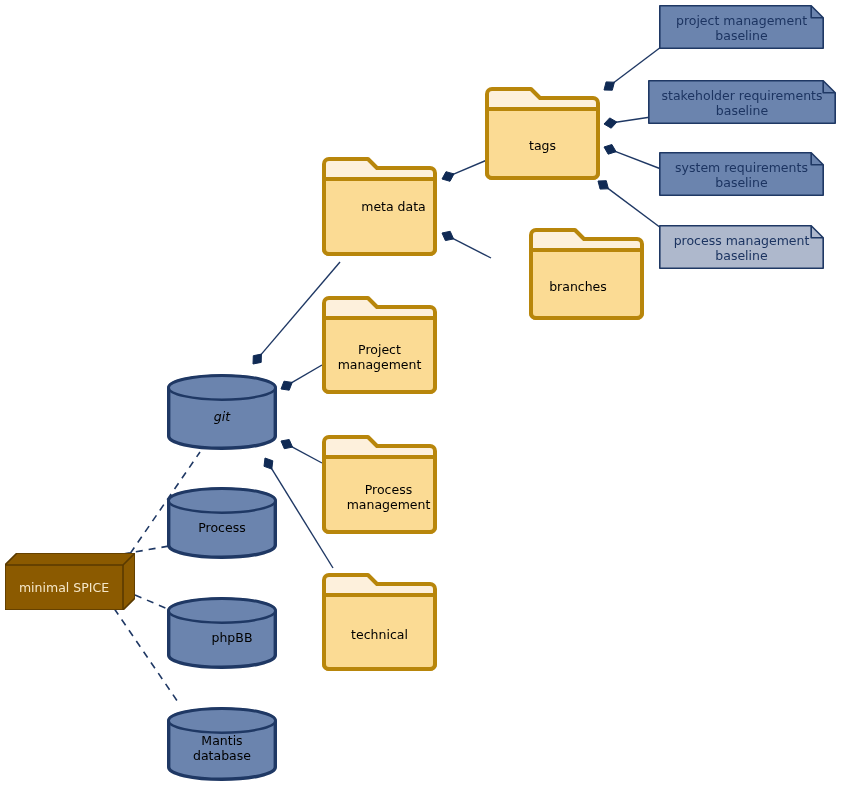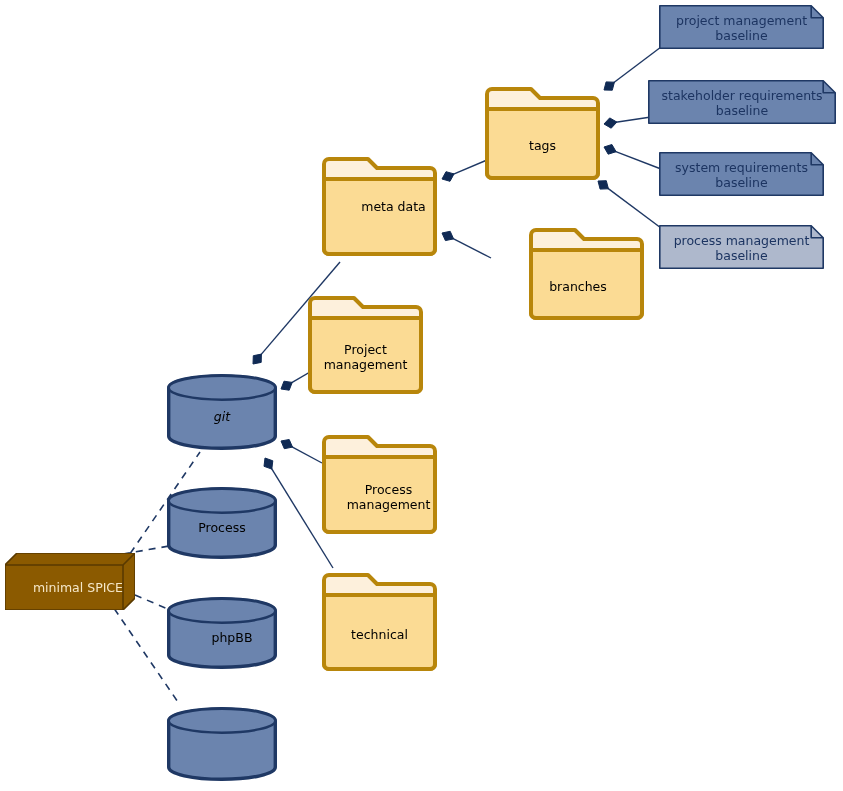--- a/index.html
+++ b/index.html
@@ -21,21 +21,20 @@
     white-space:pre-line;
     pointer-events:none;
   }
 
   
   .node3d{position:absolute;}
   .node3d .n3d-svg{position:absolute;left:0;top:0;}
   .node3d .node-label{
     color:#f5e7c8;
     font-size:12.5px;
-    text-align:right;
   }
 
   
   .cyl{position:absolute;}
   .cyl .cyl-svg{position:absolute;left:0;top:0;}
 
   
   .folder{position:absolute;}
   .folder .fold-svg{position:absolute;left:0;top:0;}
 
@@ -130,20 +129,22 @@
           <path d="M1.7,13.7 L1.7,58.3 A53.3,12 0 0 0 108.3,58.3 L108.3,13.7 A53.3,12 0 0 0 1.7,13.7 Z" fill="#6b84ae" stroke="#1f3864" stroke-width="3.4" stroke-linejoin="round"></path>
           <ellipse cx="55" cy="13.7" rx="53.3" ry="12" fill="#6b84ae" stroke="#1f3864" stroke-width="2.4"></ellipse>
         </svg>
         <div class="node-label" style="top: 33px;">phpBB</div>
       </div>
       <div class="cyl" style="left: 167px; top: 707px; width: 110px; height: 74px;">
         <svg width="110" height="74" viewBox="0 0 110 74" class="cyl-svg">
           <path d="M1.7,13.7 L1.7,60.3 A53.3,12 0 0 0 108.3,60.3 L108.3,13.7 A53.3,12 0 0 0 1.7,13.7 Z" fill="#6b84ae" stroke="#1f3864" stroke-width="3.4" stroke-linejoin="round"></path>
           <ellipse cx="55" cy="13.7" rx="53.3" ry="12" fill="#6b84ae" stroke="#1f3864" stroke-width="2.4"></ellipse>
         </svg>
+        <div class="node-label" style="top: 26px;">Mantis
+database</div>
       </div>
       <div class="folder" style="left: 322px; top: 157px; width: 115px; height: 99px;">
         <svg width="115" height="99" viewBox="0 0 115 99" class="fold-svg">
           <path d="M7,2 L46,2 L55,11 L108,11 A5,5 0 0 1 113,16 L113,92 A5,5 0 0 1 108,97 L7,97 A5,5 0 0 1 2,92 L2,7 A5,5 0 0 1 7,2 Z" fill="#fdf0dc" stroke="#b8860b" stroke-width="4" stroke-linejoin="round"></path>
           <path d="M2,22 L113,22 L113,92 A5,5 0 0 1 108,97 L7,97 A5,5 0 0 1 2,92 Z" fill="#fbdb94" stroke="#b8860b" stroke-width="4" stroke-linejoin="round"></path>
         </svg>
         <div class="node-label" style="top: 42px; padding-left: 28px;">meta data</div>
       </div>
       <div class="folder" style="left: 485px; top: 87px; width: 115px; height: 93px;">
         <svg width="115" height="93" viewBox="0 0 115 93" class="fold-svg">
@@ -152,21 +153,21 @@
         </svg>
         <div class="node-label" style="top: 51px;">tags</div>
       </div>
       <div class="folder" style="left: 485px; top: 228px; width: 98px; height: 92px; margin-left: 44px;">
         <svg width="115" height="92" viewBox="0 0 115 92" class="fold-svg">
           <path d="M7,2 L46,2 L55,11 L108,11 A5,5 0 0 1 113,16 L113,85 A5,5 0 0 1 108,90 L7,90 A5,5 0 0 1 2,85 L2,7 A5,5 0 0 1 7,2 Z" fill="#fdf0dc" stroke="#b8860b" stroke-width="4" stroke-linejoin="round"></path>
           <path d="M2,22 L113,22 L113,85 A5,5 0 0 1 108,90 L7,90 A5,5 0 0 1 2,85 Z" fill="#fbdb94" stroke="#b8860b" stroke-width="4" stroke-linejoin="round"></path>
         </svg>
         <div class="node-label" style="top: 51px;">branches</div>
       </div>
-      <div class="folder" style="left: 308px; top: 296px; width: 115px; height: 98px;">
+      <div class="folder" style="left: 322px; top: 296px; width: 115px; height: 98px;">
         <svg width="115" height="98" viewBox="0 0 115 98" class="fold-svg">
           <path d="M7,2 L46,2 L55,11 L108,11 A5,5 0 0 1 113,16 L113,91 A5,5 0 0 1 108,96 L7,96 A5,5 0 0 1 2,91 L2,7 A5,5 0 0 1 7,2 Z" fill="#fdf0dc" stroke="#b8860b" stroke-width="4" stroke-linejoin="round"></path>
           <path d="M2,22 L113,22 L113,91 A5,5 0 0 1 108,96 L7,96 A5,5 0 0 1 2,91 Z" fill="#fbdb94" stroke="#b8860b" stroke-width="4" stroke-linejoin="round"></path>
         </svg>
         <div class="node-label" style="top: 46px;">Project
 management</div>
       </div>
       <div class="folder" style="left: 322px; top: 435px; width: 115px; height: 99px; padding-left: 18px;">
         <svg width="115" height="99" viewBox="0 0 115 99" class="fold-svg">
           <path d="M7,2 L46,2 L55,11 L108,11 A5,5 0 0 1 113,16 L113,92 A5,5 0 0 1 108,97 L7,97 A5,5 0 0 1 2,92 L2,7 A5,5 0 0 1 7,2 Z" fill="#fdf0dc" stroke="#b8860b" stroke-width="4" stroke-linejoin="round"></path>

